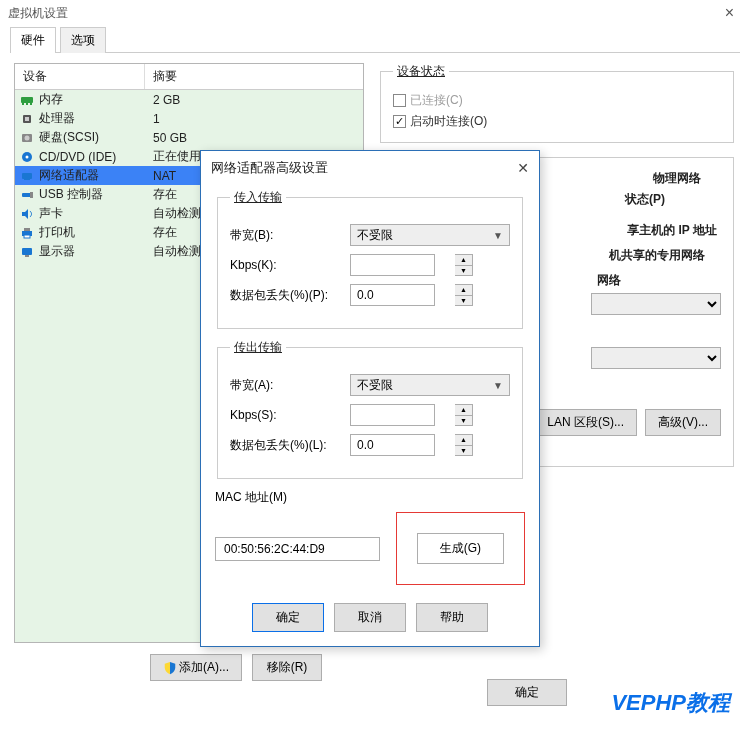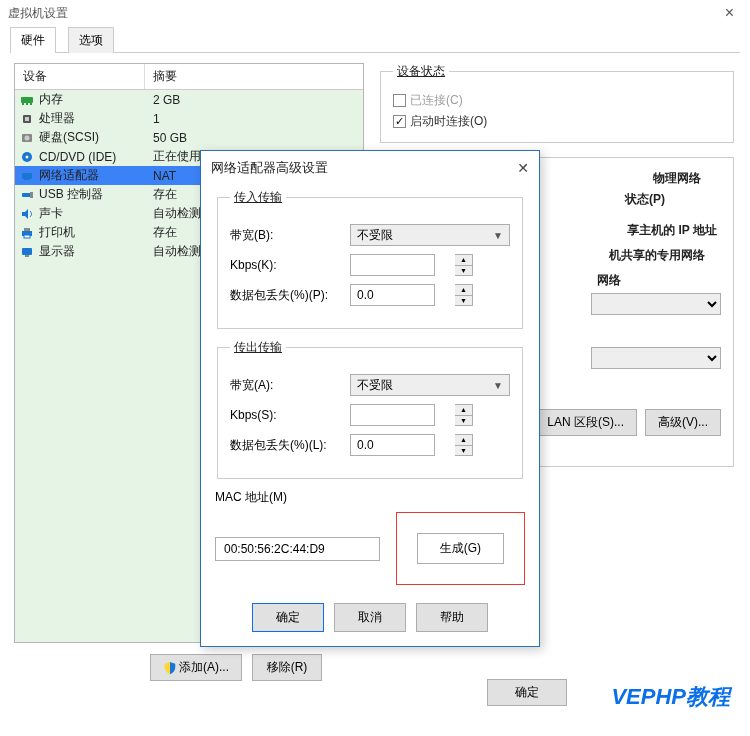--- a/index.html
+++ b/index.html
@@ -17,21 +17,21 @@
   .titlebar {
     display: flex; justify-content: space-between; align-items: center;
     padding: 4px 8px; color: #555;
   }
   .titlebar .close { font-size: 16px; color: #555; padding: 0 8px; cursor: pointer; }
   .tabs {
     margin: 0 10px; border-bottom: 1px solid #ccc; display: flex;
   }
   .tab {
     padding: 4px 10px; border: 1px solid #ccc; border-bottom: none;
-    background: #f0f0f0; margin-right: 12px; cursor: pointer;
+    background: #f0f0f0; margin-right: 4px; cursor: pointer;
     position: relative; top: 1px;
   }
   .tab.active { background: #fff; }
   .main-area {
     padding: 10px 14px; display: flex; gap: 14px;
   }
   .left-panel {
     width: 350px; border: 1px solid #b5b5b5; background: #e6f4e6;
     height: 580px; display: flex; flex-direction: column;
   }
@@ -63,21 +63,21 @@
   .disabled-text { color:#9e9e9e; }
   .btn {
     background: #e1e1e1; border:1px solid #adadad; padding:4px 12px;
     cursor: pointer; min-width: 70px; text-align:center;
   }
   .bottom-btns {
     display:flex; gap:10px; justify-content:center; margin-top:6px;
   }
   .shield { width:14px; height:14px; display:inline-block; vertical-align:middle; margin-right:2px;}
   .watermark {
-    position:absolute; right:20px; bottom:24px;
+    position:absolute; right:20px; bottom:18px;
     color:#0a6fe8; font-weight:bold; font-style:italic; font-size:22px;
     font-family: Arial, sans-serif;
   }
   
   .dialog {
     position:absolute; left:200px; top:150px; width:340px;
     background:#fff; border:1px solid #2b6fb6;
     box-shadow: 3px 3px 10px rgba(0,0,0,0.2);
     z-index:50;
   }

